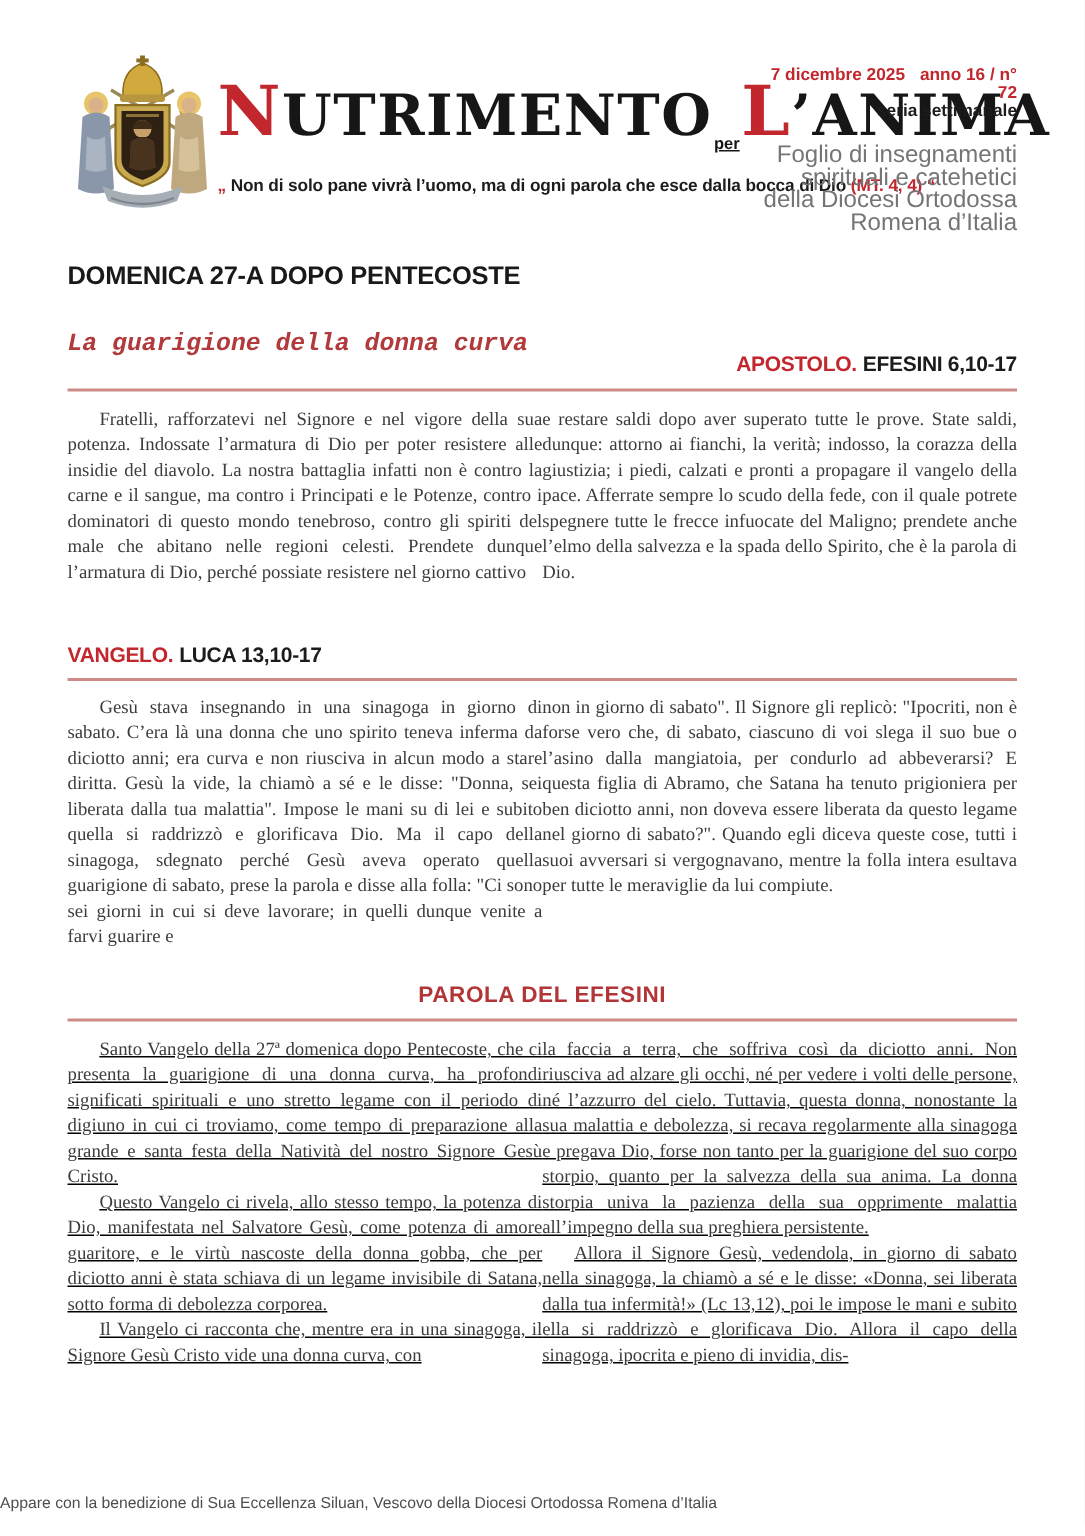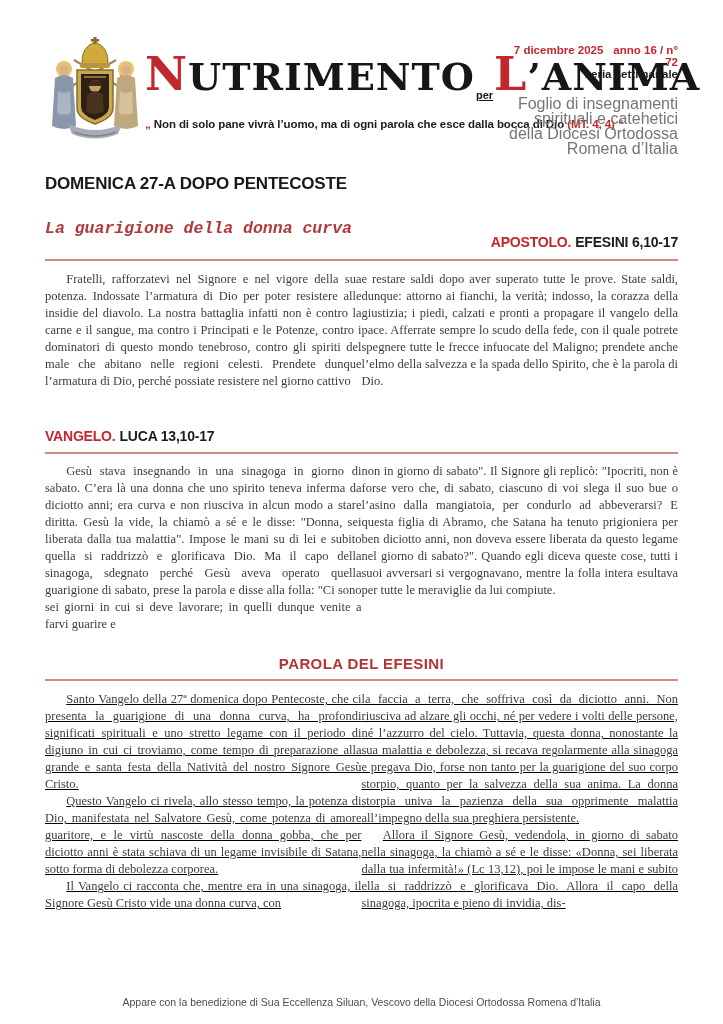--- a/index.html
+++ b/index.html
@@ -57,21 +57,21 @@
   .cols { position:absolute; left:45px; width:633px; display:flex; }
   .col { flex:1 1 0; font-family:"Liberation Serif", serif; font-size:12.5px; line-height:17px;
          text-align:justify; color:#3d3c3c; }
   .col p { margin:0; }
   .col p.indent { text-indent:1.7em; }
   .cols-apostolo { top:271px; }
   .cols-vangelo { top:463px; }
   .cols-parola { top:691px;text-decoration:underline; }
 
   
-  .page-footer { position:absolute; left:0; top:996px; width:100%; text-align:center;
+  .page-footer { position:absolute; left:0; top:996px; width:100%; 
                  font-size:10.5px; color:#4d4d4d; }
 </style>
 </head>
 <body>
 
 <div class="page">
 
   <div class="logo-wrap">
     <svg width="102" height="112" viewBox="0 0 102 112" xmlns="http://www.w3.org/2000/svg">
 

